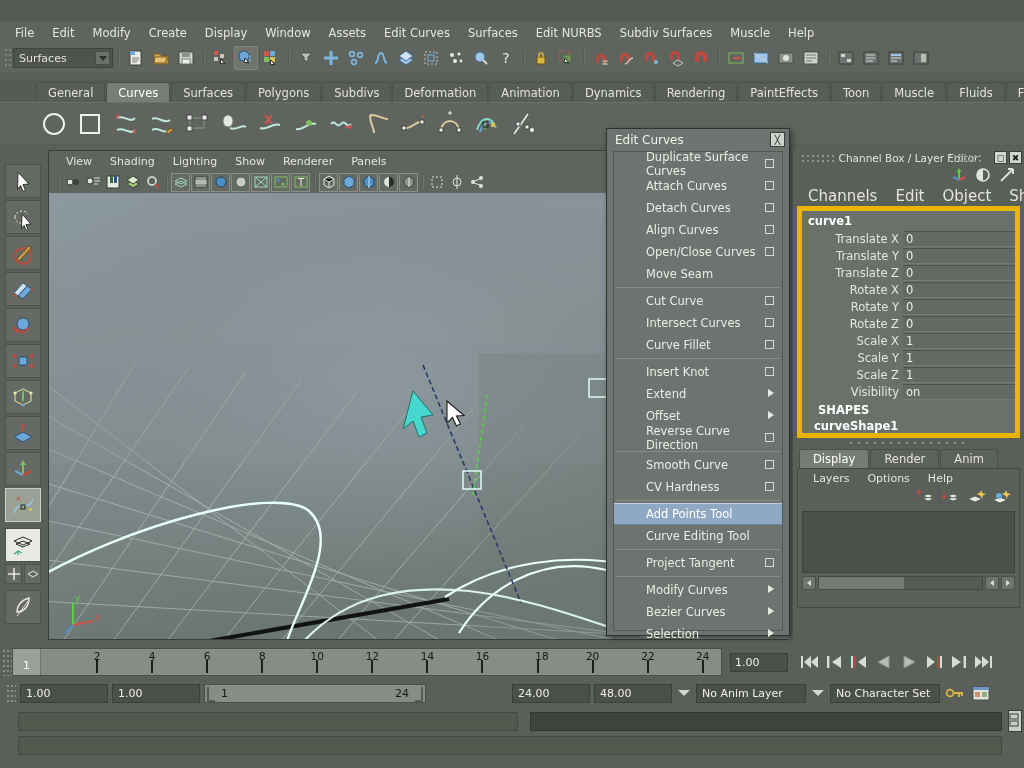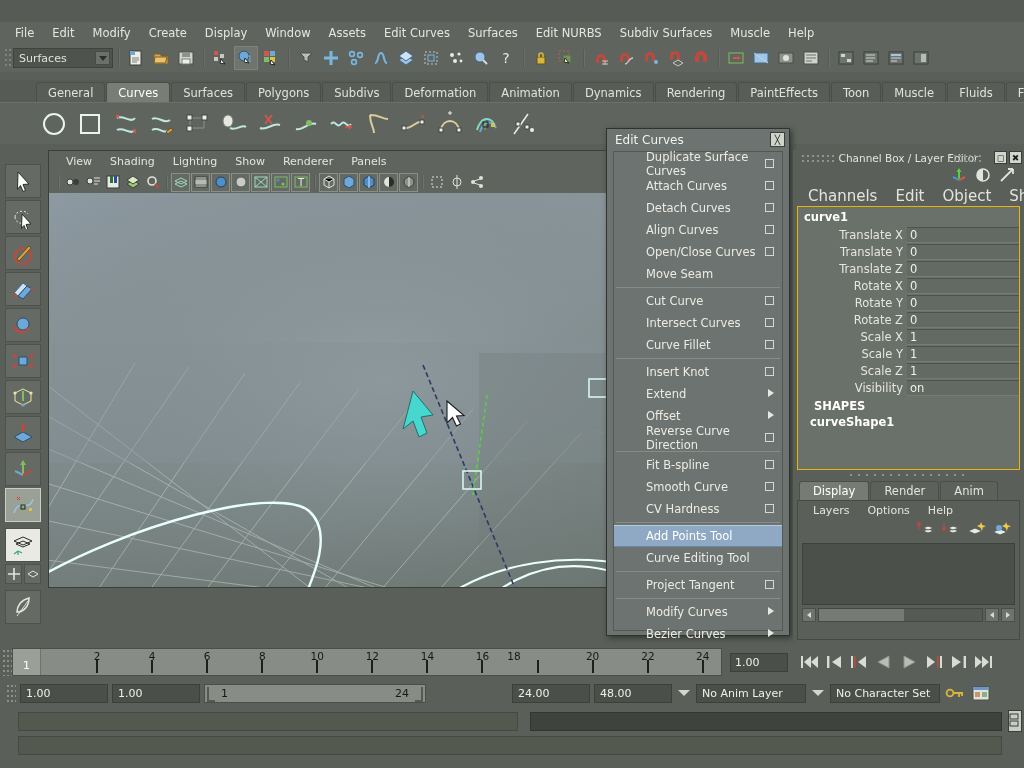--- a/index.html
+++ b/index.html
@@ -73,21 +73,21 @@
     background:#5a6059; display:flex; flex-direction:column; align-items:center; gap:2px; padding-top:2px;
   }
   .toolbtn { width:36px; height:34px; background:#656b64; border:1px solid #4d524c;
              display:flex; align-items:center; justify-content:center; }
   .toolbtn.sel { background:#9aa096; border:1px solid #c9cec6;}
   .toolbtn.white { background:#e9eae4; }
   .toolrow { display:flex; gap:2px; }
   .toolrow .toolbtn { width:17px; height:20px; }
 
   
-  .viewport { position:absolute; left:48px; top:150px; width:742px; height:438px;
+  .viewport { position:absolute; left:48px; top:150px; width:742px; height:490px;
               background:#7a8482; border:1px solid #3a3f39; overflow:hidden;}
   .vpmenu { position:absolute; left:0; top:0; width:100%; height:20px; background:#5f655e;
             display:flex; align-items:center; padding-left:8px; }
   .vpmenu .mi { padding:1px 9px; font-size:11px; color:#e4e4dc; }
   .vpicons { position:absolute; left:0; top:20px; width:100%; height:22px; background:#5f655e;
              display:flex; align-items:center; padding-left:6px; gap:1px;}
   .vpic { width:19px; height:19px; display:flex; align-items:center; justify-content:center;
           border:1px solid transparent; }
   .vpic.framed { border:1px solid #8a9088; background:#646a63;}
   .vpsep { width:7px; height:18px; display:flex; align-items:center; justify-content:center;}
@@ -118,21 +118,21 @@
   .rp-title { height:16px; display:flex; align-items:center; justify-content:center;
               font-size:10.5px; color:#e4e4dc; position:relative; background:#5a6059;}
   .rp-dots { position:absolute; width:36px; height:8px; top:4px;
              background: radial-gradient(circle at 2px 2px,#8f958d 1px,transparent 1.2px) 0 0/5px 5px;}
   .rp-winbtns { position:absolute; right:2px; top:1px; display:flex; gap:2px;}
   .rp-winbtns .wb { width:13px;height:13px;background:#d2d7ce;border:1px solid #3a3f39;
                     display:flex;align-items:center;justify-content:center;font-size:9px;color:#1c1f1b;}
   .rp-icons { height:20px; display:flex; align-items:center; justify-content:flex-end; gap:6px; padding-right:8px;}
   .rp-menu { height:20px; display:flex; align-items:center; padding-left:6px; }
   .rp-menu .mi { padding:0 9px; font-size:15px; color:#e4e4dc;}
-  .chanbox { margin:0 4px; height:264px; background:#6a706a; border:1px solid #eab308; overflow:hidden;}
+  .chanbox { margin:0 4px; height:232px; background:#6a706a; border:5px solid #eab308; overflow:hidden;}
   .cb-obj { padding:3px 0 2px 6px; font-size:11.5px; font-weight:bold; color:#ffffff;}
   .cb-row { height:17px; display:flex; align-items:center; }
   .cb-label { flex:1; text-align:right; padding-right:4px; font-size:11.5px; color:#e6e6de; }
   .cb-val { width:112px; height:16px; background:#636963; border-top:1px solid #4d524c;
             border-bottom:1px solid #767c75; font-size:11.5px; color:#f0f0e8; padding-left:3px;
             display:flex; align-items:center;}
   .cb-shapes { padding:3px 0 1px 16px; font-size:11.5px; font-weight:bold; color:#ffffff;}
   .cb-shapename { padding:1px 0 2px 12px; font-size:11.5px; font-weight:bold; color:#ffffff;}
 
   .rp-handle { height:10px; display:flex; align-items:center; justify-content:center;}
@@ -912,24 +912,20 @@
         </div>
         <div class="mrow">
           <span>Offset</span>
           <span class="sub"></span>
         </div>
         <div class="mrow">
           <span>Reverse Curve Direction</span>
           <span class="opt"></span>
         </div>
         <div class="mdiv"></div>
-        <div class="mrow">
-          <span>Fit B-spline</span>
-          <span class="opt"></span>
-        </div>
         <div class="mrow">
           <span>Smooth Curve</span>
           <span class="opt"></span>
         </div>
         <div class="mrow">
           <span>CV Hardness</span>
           <span class="opt"></span>
         </div>
         <div class="mdiv"></div>
         <div class="mrow hl">
@@ -1134,21 +1130,21 @@
         <span class="ts-num" style="left: 249.243px;">8</span>
         <span class="ts-tick" style="left: 303.304px;"></span>
         <span class="ts-num" style="left: 304.304px;">10</span>
         <span class="ts-tick" style="left: 358.364px;"></span>
         <span class="ts-num" style="left: 359.364px;">12</span>
         <span class="ts-tick" style="left: 413.425px;"></span>
         <span class="ts-num" style="left: 414.425px;">14</span>
         <span class="ts-tick" style="left: 468.486px;"></span>
         <span class="ts-num" style="left: 469.486px;">16</span>
         <span class="ts-tick" style="left: 523.547px;"></span>
-        <span class="ts-num" style="left: 501px;">18</span>
+        <span class="ts-num" style="left: 529px;">18</span>
         <span class="ts-tick" style="left: 578.607px;"></span>
         <span class="ts-num" style="left: 579.607px;">20</span>
         <span class="ts-tick" style="left: 633.668px;"></span>
         <span class="ts-num" style="left: 635px;">22</span>
         <span class="ts-tick" style="left: 688.729px;"></span>
         <span class="ts-num" style="left: 689.729px;">24</span>
       </div>
     <div class="ts-field">
       <span>1.00</span>
     </div>

